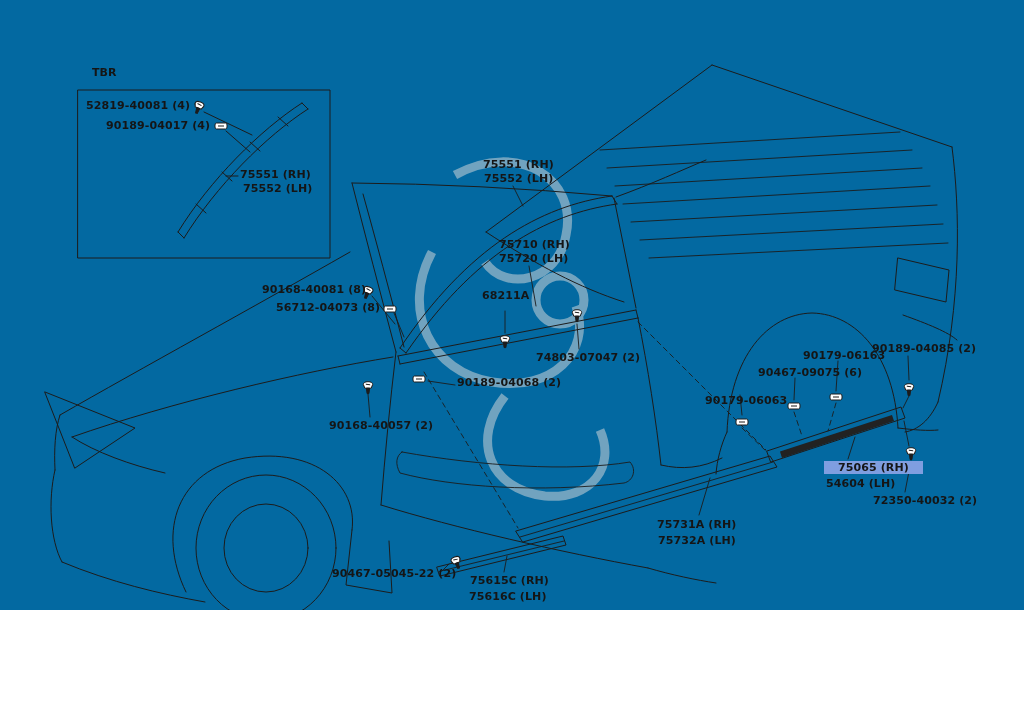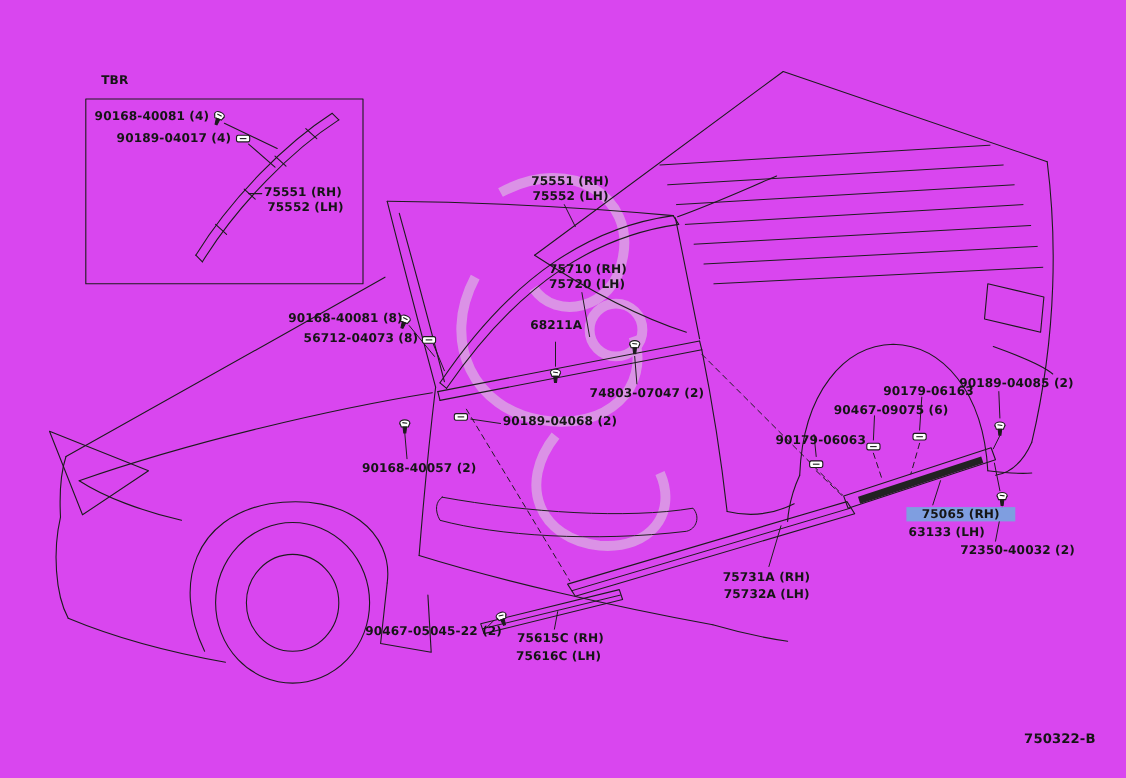--- a/index.html
+++ b/index.html
@@ -1,17 +1,17 @@
 <!DOCTYPE html>
 <html><head>
 <meta charset="utf-8">
 <style>
   html,body{margin:0;padding:0;background:#ffffff;}
   .stage{
-    position:relative;width:1024px;height:707px;background:#d946ef;overflow:hidden;
+    position:relative;width:1024px;height:610px;background:#0369a1;overflow:hidden;
     font-family:"DejaVu Sans","Liberation Sans",sans-serif;
   }
   .stage svg{position:absolute;left:0;top:0;}
   .ln{fill:none;stroke:#1c1c1c;stroke-width:1;stroke-linecap:round;stroke-linejoin:round;}
   .thin{stroke-width:0.9;}
   .dash{stroke-dasharray:5 4;}
   .lbl{
     position:absolute;font-size:11px;font-weight:bold;color:#151515;
     white-space:nowrap;line-height:13px;letter-spacing:0.1px;
   }
@@ -212,21 +212,21 @@
     <g transform="translate(909,388)">
         <use href="#ic-screw"></use>
       </g>
     <g transform="translate(911,452)">
         <use href="#ic-screw"></use>
       </g>
   </svg>
 
   <div class="lbl" style="left:92px;top:66px">TBR</div>
 
-  <div class="lbl" style="left:86px;top:99px">90168-40081 (4)</div>
+  <div class="lbl" style="left:86px;top:99px">52819-40081 (4)</div>
   <div class="lbl" style="left:106px;top:119px">90189-04017 (4)</div>
   <div class="lbl" style="left:240px;top:168px">75551 (RH)</div>
   <div class="lbl" style="left:243px;top:182px">75552 (LH)</div>
 
   <div class="lbl" style="left:483px;top:158px">75551 (RH)</div>
   <div class="lbl" style="left:484px;top:172px">75552 (LH)</div>
 
   <div class="lbl" style="left:499px;top:238px">75710 (RH)</div>
   <div class="lbl" style="left:499px;top:252px">75720 (LH)</div>
 
@@ -237,21 +237,21 @@
   <div class="lbl" style="left:536px;top:351px">74803-07047 (2)</div>
   <div class="lbl" style="left:457px;top:376px">90189-04068 (2)</div>
   <div class="lbl" style="left:329px;top:419px">90168-40057 (2)</div>
 
   <div class="lbl" style="left:803px;top:349px">90179-06163</div>
   <div class="lbl" style="left:872px;top:342px">90189-04085 (2)</div>
   <div class="lbl" style="left:758px;top:366px">90467-09075 (6)</div>
   <div class="lbl" style="left:705px;top:394px">90179-06063</div>
 
   <div class="lbl hl" style="left:826px;top:461px">75065 (RH)</div>
-  <div class="lbl" style="left:826px;top:477px">63133 (LH)</div>
+  <div class="lbl" style="left:826px;top:477px">54604 (LH)</div>
   <div class="lbl" style="left:873px;top:494px">72350-40032 (2)</div>
 
   <div class="lbl" style="left:657px;top:518px">75731A (RH)</div>
   <div class="lbl" style="left:658px;top:534px">75732A (LH)</div>
 
   <div class="lbl" style="left:332px;top:567px">90467-05045-22 (2)</div>
   <div class="lbl" style="left:470px;top:574px">75615C (RH)</div>
   <div class="lbl" style="left:469px;top:590px">75616C (LH)</div>
 
   <div class="lbl doc" style="left:931px;top:665px">750322-B</div>

